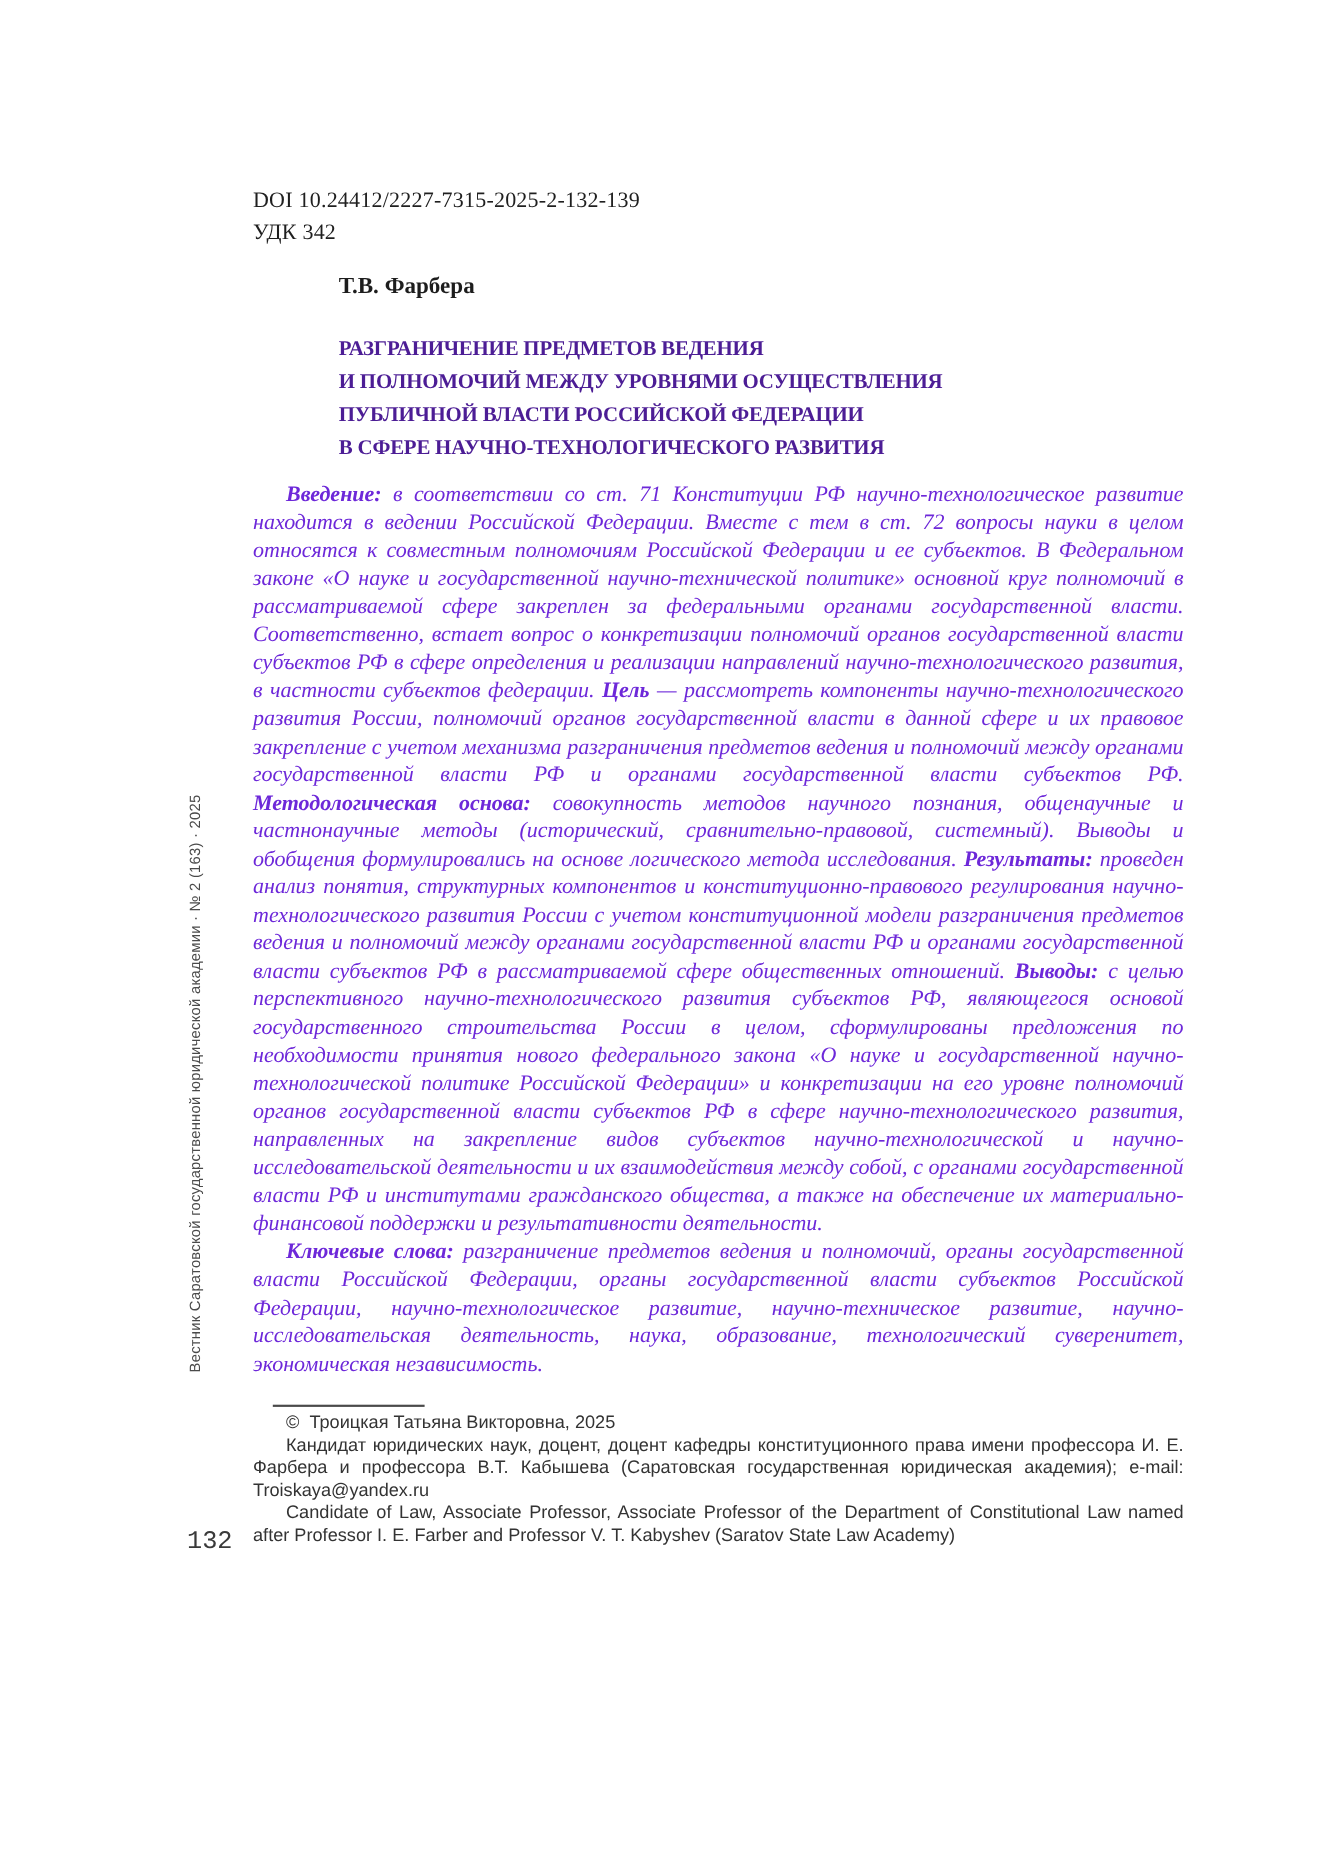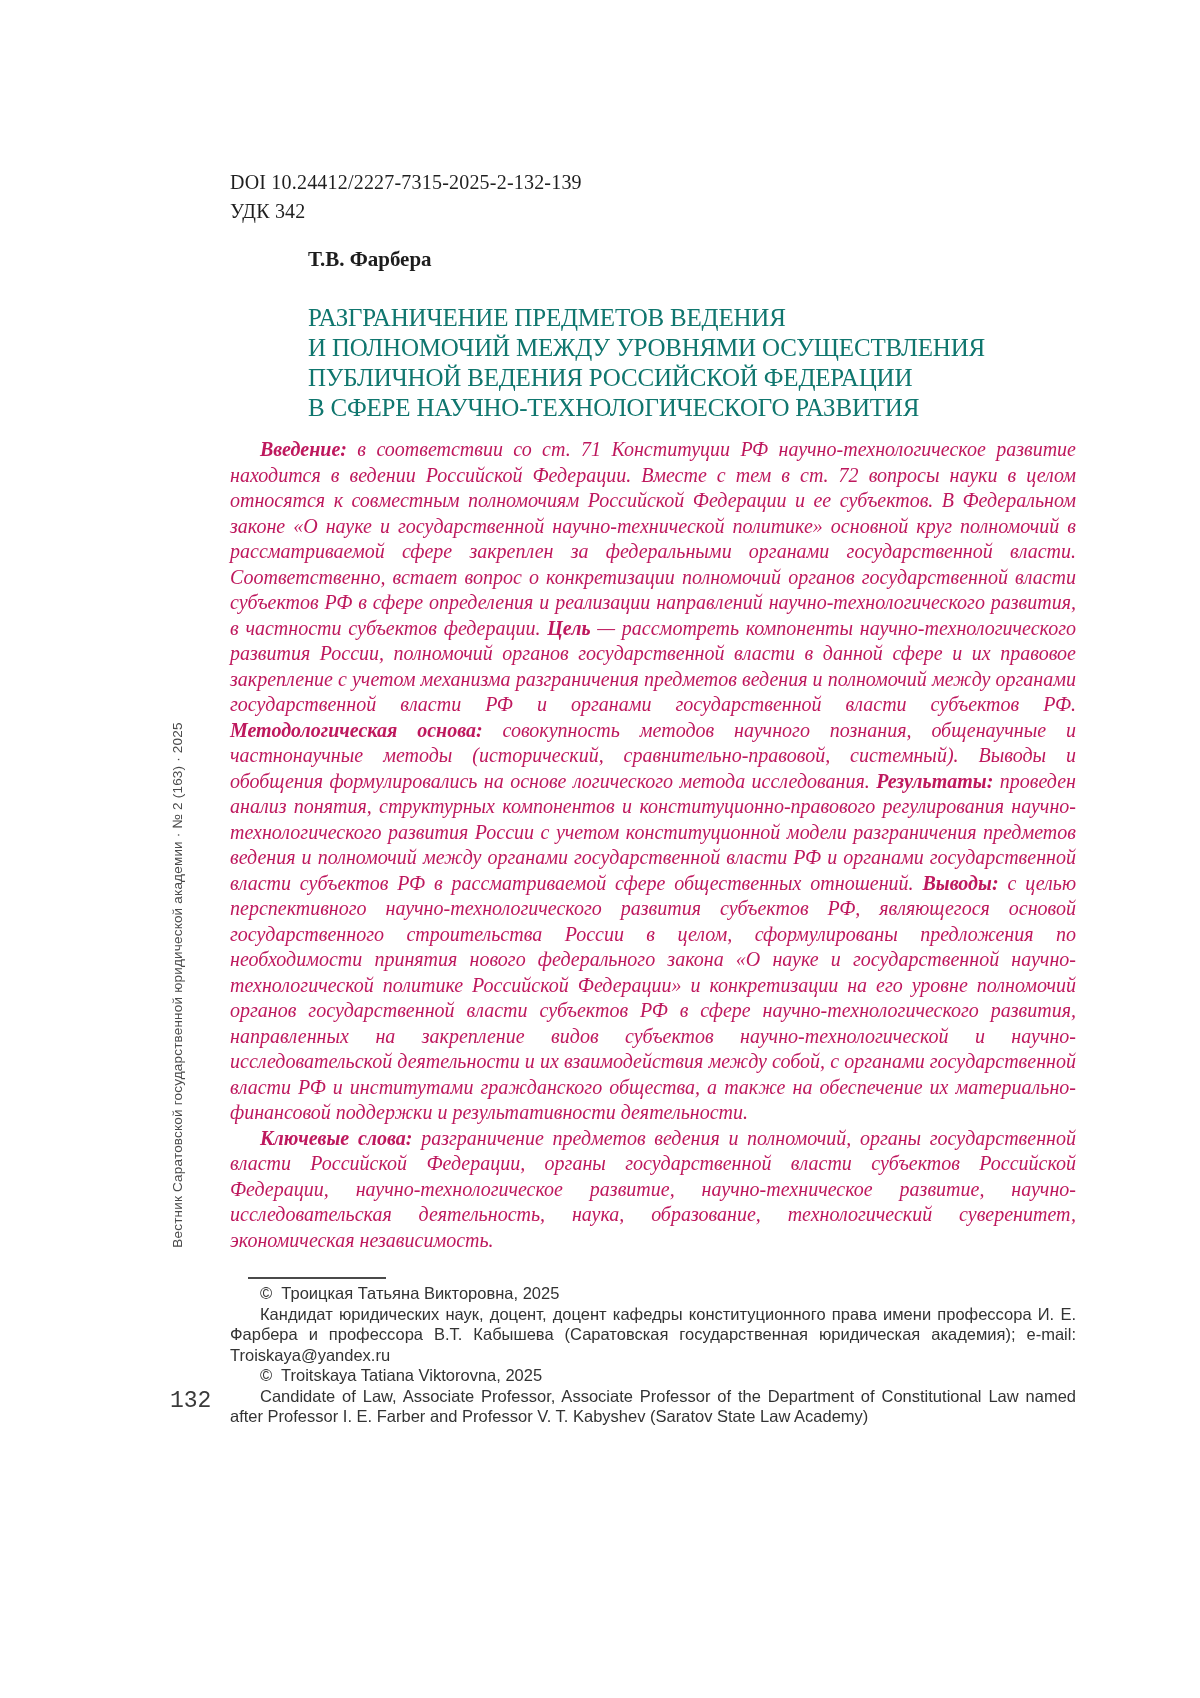--- a/index.html
+++ b/index.html
@@ -42,36 +42,37 @@
     top: 247px;
     font-size: 21px;
     font-weight: bold;
     color: #1d1d1d;
   }
 
   .article-title {
     position: absolute;
     left: 308px;
     top: 303px;
-    font-size: 25px;
+    font-size: 19px;
     line-height: 30px;
-    color: #0f766e;
+    color: #4c1d95;
     letter-spacing: -0.2px;
+    font-weight: bold;
   }
 
   .abstract {
     position: absolute;
     left: 230px;
     top: 437px;
     width: 846px;
     font-style: italic;
     font-size: 20px;
     line-height: 25.5px;
     text-align: justify;
-    color: #be185d;
+    color: #6d28d9;
   }
   .abstract p { margin: 0; text-indent: 30px; }
   .abstract b { font-weight: bold; }
 
   .footnote-divider {
     position: absolute;
     left: 248px;
     top: 1277px;
     width: 138px;
     height: 2px;
@@ -110,33 +111,32 @@
   <div class="doi-block">
     <div>DOI 10.24412/2227-7315-2025-2-132-139</div>
     <div>УДК 342</div>
   </div>
 
   <div class="author-name">Т.В. Фарбера</div>
 
   <div class="article-title">
     <div>РАЗГРАНИЧЕНИЕ ПРЕДМЕТОВ ВЕДЕНИЯ</div>
     <div>И ПОЛНОМОЧИЙ МЕЖДУ УРОВНЯМИ ОСУЩЕСТВЛЕНИЯ</div>
-    <div>ПУБЛИЧНОЙ ВЕДЕНИЯ РОССИЙСКОЙ ФЕДЕРАЦИИ</div>
+    <div>ПУБЛИЧНОЙ ВЛАСТИ РОССИЙСКОЙ ФЕДЕРАЦИИ</div>
     <div>В СФЕРЕ НАУЧНО-ТЕХНОЛОГИЧЕСКОГО РАЗВИТИЯ</div>
   </div>
 
   <div class="abstract">
     <p><b>Введение:</b><span> в соответствии со ст. 71 Конституции РФ научно-технологическое развитие находится в ведении Российской Федерации. Вместе с тем в ст. 72 вопросы науки в целом относятся к совместным полномочиям Российской Федерации и ее субъектов. В Федеральном законе «О науке и государственной научно-технической политике» основной круг полномочий в рассматриваемой сфере закреплен за федеральными органами государственной власти. Соответственно, встает вопрос о конкретизации полномочий органов государственной власти субъектов РФ в сфере определения и реализации направлений научно-технологического развития, в частности субъектов федерации. </span><b>Цель</b><span> — рассмотреть компоненты научно-технологического развития России, полномочий органов государственной власти в данной сфере и их правовое закрепление с учетом механизма разграничения предметов ведения и полномочий между органами государственной власти РФ и органами государственной власти субъектов РФ. </span><b>Методологическая основа:</b><span> совокупность методов научного познания, общенаучные и частнонаучные методы (исторический, сравнительно-правовой, системный). Выводы и обобщения формулировались на основе логического метода исследования. </span><b>Результаты:</b><span> проведен анализ понятия, структурных компонентов и конституционно-правового регулирования научно-технологического развития России с учетом конституционной модели разграничения предметов ведения и полномочий между органами государственной власти РФ и органами государственной власти субъектов РФ в рассматриваемой сфере общественных отношений. </span><b>Выводы:</b><span> с целью перспективного научно-технологического развития субъектов РФ, являющегося основой государственного строительства России в целом, сформулированы предложения по необходимости принятия нового федерального закона «О науке и государственной научно-технологической политике Российской Федерации» и конкретизации на его уровне полномочий органов государственной власти субъектов РФ в сфере научно-технологического развития, направленных на закрепление видов субъектов научно-технологической и научно-исследовательской деятельности и их взаимодействия между собой, с органами государственной власти РФ и институтами гражданского общества, а также на обеспечение их материально-финансовой поддержки и результативности деятельности.</span></p>
     <p><b>Ключевые слова:</b><span> разграничение предметов ведения и полномочий, органы государственной власти Российской Федерации, органы государственной власти субъектов Российской Федерации, научно-технологическое развитие, научно-техническое развитие, научно-исследовательская деятельность, наука, образование, технологический суверенитет, экономическая независимость.</span></p>
   </div>
 
   <div class="footnote-divider"></div>
 
   <div class="footnote">
     <p>©&nbsp; Троицкая Татьяна Викторовна, 2025</p>
     <p>Кандидат юридических наук, доцент, доцент кафедры конституционного права имени профессора И. Е. Фарбера и профессора В.Т. Кабышева (Саратовская государственная юридическая академия); e-mail: Troiskaya@yandex.ru</p>
-    <p>©&nbsp; Troitskaya Tatiana Viktorovna, 2025</p>
     <p>Candidate of Law, Associate Professor, Associate Professor of the Department of Constitutional Law named after Professor I. E. Farber and Professor V. T. Kabyshev (Saratov State Law Academy)</p>
   </div>
 
   <div class="page-number">132</div>
 
 </div>
 
 </body></html>

